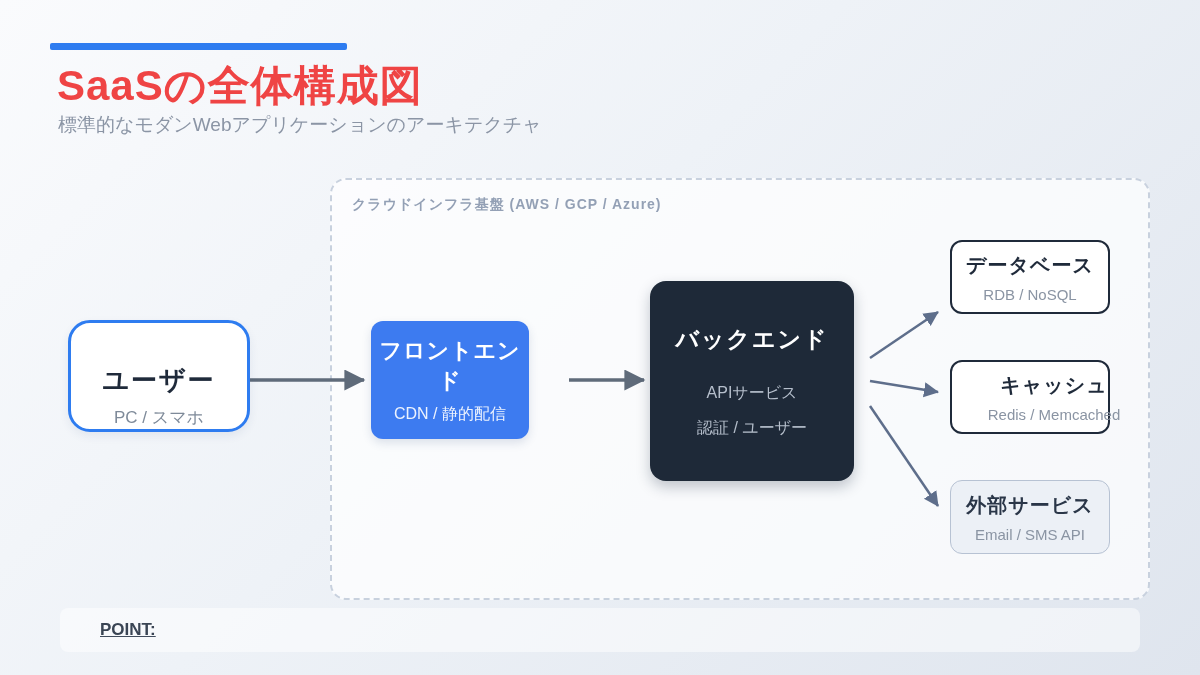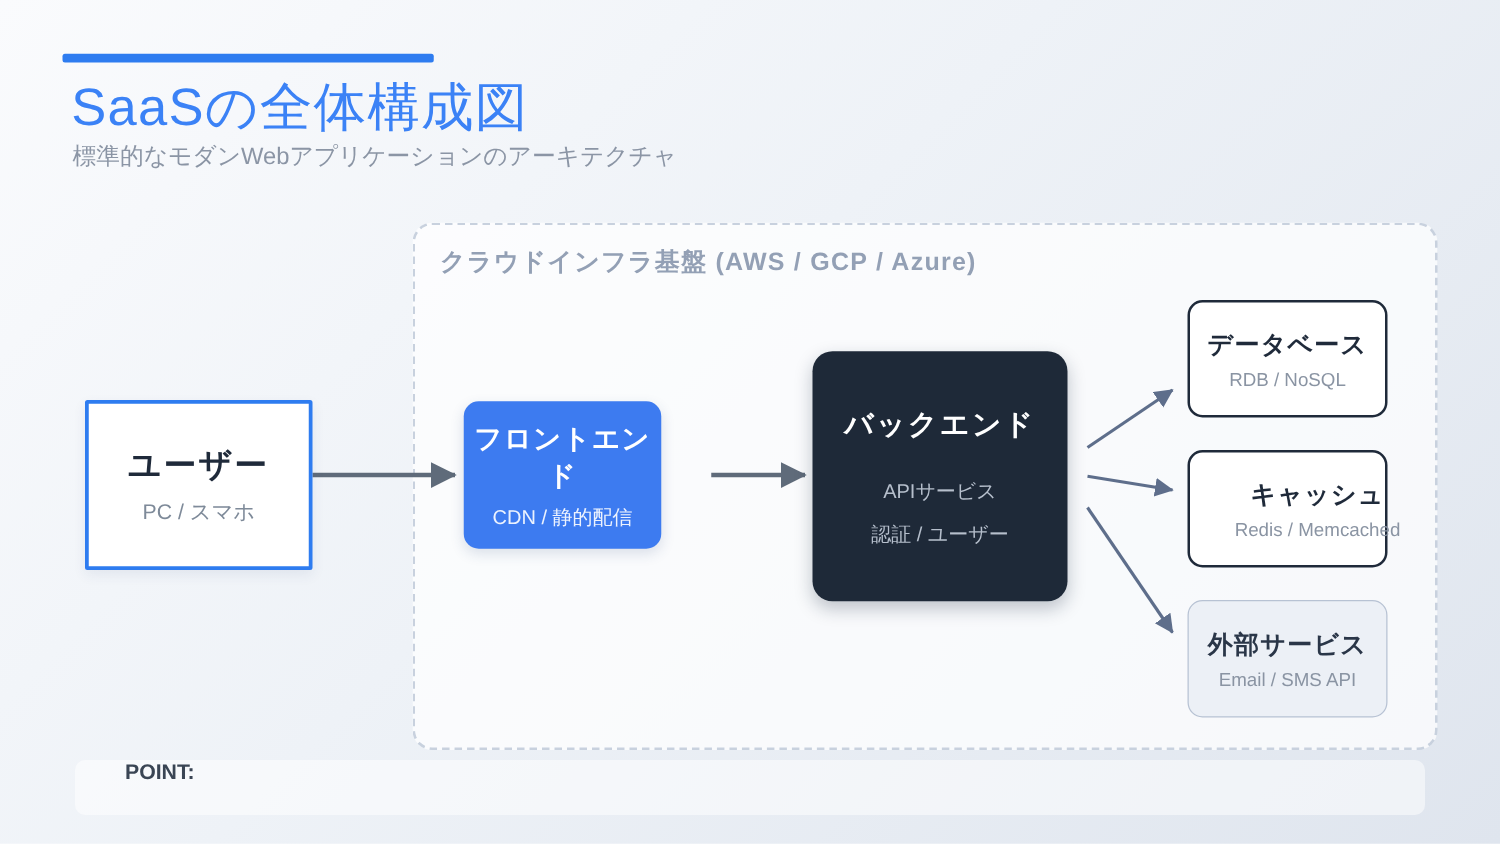--- a/index.html
+++ b/index.html
@@ -11,88 +11,88 @@
     color: #1f2a3a;
   }
   .abs { position: absolute; }
 
   
   .accent-bar {
     left: 50px; top: 43px; width: 297px; height: 7px;
     background: var(--accent, #2e7cf0); border-radius: 2px; z-index: 3;
   }
   .page-title {
-    left: 57px; top: 58px; font-size: 42px; font-weight: 400;
-    color: #3b82f6; letter-spacing: 1px; z-index: 3;
+    left: 57px; top: 58px; font-size: 42px; font-weight: 700;
+    color: #ef4444; letter-spacing: 1px; z-index: 3;
   }
   .page-subtitle {
     left: 58px; top: 112px; font-size: 19px; color: #8b95a5; z-index: 3;
   }
 
   
   .cloud {
     left: 330px; top: 178px; width: 820px; height: 422px;
     border: 2px dashed #c8d1de; border-radius: 16px;
     background: rgba(255,255,255,0.72); z-index: 1;
   }
   .cloud-label {
-    left: 352px; top: 196px; font-size: 20px; font-weight: 700;
+    left: 352px; top: 196px; font-size: 14px; font-weight: 700;
     color: #93a0b5; letter-spacing: 1px; z-index: 2;
   }
 
   
   svg.arrows { left: 0; top: 0; z-index: 2; pointer-events: none; }
 
   
   .node {
     z-index: 3; display: flex; flex-direction: column;
     align-items: center; justify-content: center; text-align: center;
   }
   .node .t { font-weight: 800; }
   .node .s { margin-top: 8px; }
 
   .node-user {
-    left: 68px; top: 320px; width: 182px; height: 136px;
+    left: 68px; top: 320px; width: 182px; height: 112px;
     background: #ffffff; border: 3px solid var(--accent, #2e7cf0);
-    border-radius: 2px; box-shadow: 0 4px 10px rgba(40,70,120,0.08);
+    border-radius: 22px; box-shadow: 0 4px 10px rgba(40,70,120,0.08); justify-content: flex-end;
   }
   .node-user .t { font-size: 26px; color: #1f2a3a; letter-spacing: 2px; }
   .node-user .s { font-size: 17px; color: #7e8a99; }
 
   .node-frontend {
     left: 371px; top: 321px; width: 158px; height: 118px;
     background: var(--frontend-bg, #3d7bf0); border-radius: 12px;
     box-shadow: 0 4px 10px rgba(40,70,120,0.15);
   }
   .node-frontend .t { font-size: 22px; color: #ffffff; letter-spacing: 1px; }
   .node-frontend .s { font-size: 16px; color: rgba(255,255,255,0.9); }
 
   .node-backend {
     left: 650px; top: 281px; width: 204px; height: 200px;
     background: var(--backend-bg, #1e2938); border-radius: 16px;
     box-shadow: 0 6px 14px rgba(20,35,60,0.25);
   }
   .node-backend .t { font-size: 23px; color: #ffffff; letter-spacing: 2px; margin-bottom: 14px; }
   .node-backend .s { font-size: 16px; color: #b6bfcc; margin-top: 14px; }
 
-  .node-small { left: 950px; width: 160px; height: 94px; }
+  .node-small { left: 950px; width: 160px; height: 74px; }
   .node-small .t { font-size: 20px; color: #1f2a3a; letter-spacing: 1px; }
   .node-small .s { font-size: 15px; color: #8a94a3; margin-top: 7px; white-space: nowrap; text-align: center; }
 
   .node-database { top: 240px; background: #ffffff; border: 2px solid #1f2a3a; border-radius: 12px; }
   .node-cache    { top: 360px; background: #ffffff; border: 2px solid #1f2a3a; border-radius: 12px; padding-left: 48px; }
   .node-external { top: 480px; background: #ecf0f6; border: 1.5px solid #b7c2d3; border-radius: 12px; }
   .node-external .t { color: #2a3648; }
 
   
   .note {
     left: 60px; top: 608px; width: 1080px; height: 44px;
     background: rgba(255,255,255,0.5); border-radius: 8px;
-    display: flex; padding-left: 40px;
-    font-size: 17px; color: #414c5c; z-index: 3;
+    display: flex; align-items: center; padding-left: 40px;
+    font-size: 17px; color: #414c5c; z-index: 3; text-decoration: underline;
   }
   .note .note-label { font-weight: 800; margin-right: 8px; color: #3a4554; }
 </style>
 </head>
 <body>
 
 <div class="abs accent-bar"></div>
 <h1 class="abs page-title">SaaSの全体構成図</h1>
 <div class="abs page-subtitle">標準的なモダンWebアプリケーションのアーキテクチャ</div>
 

